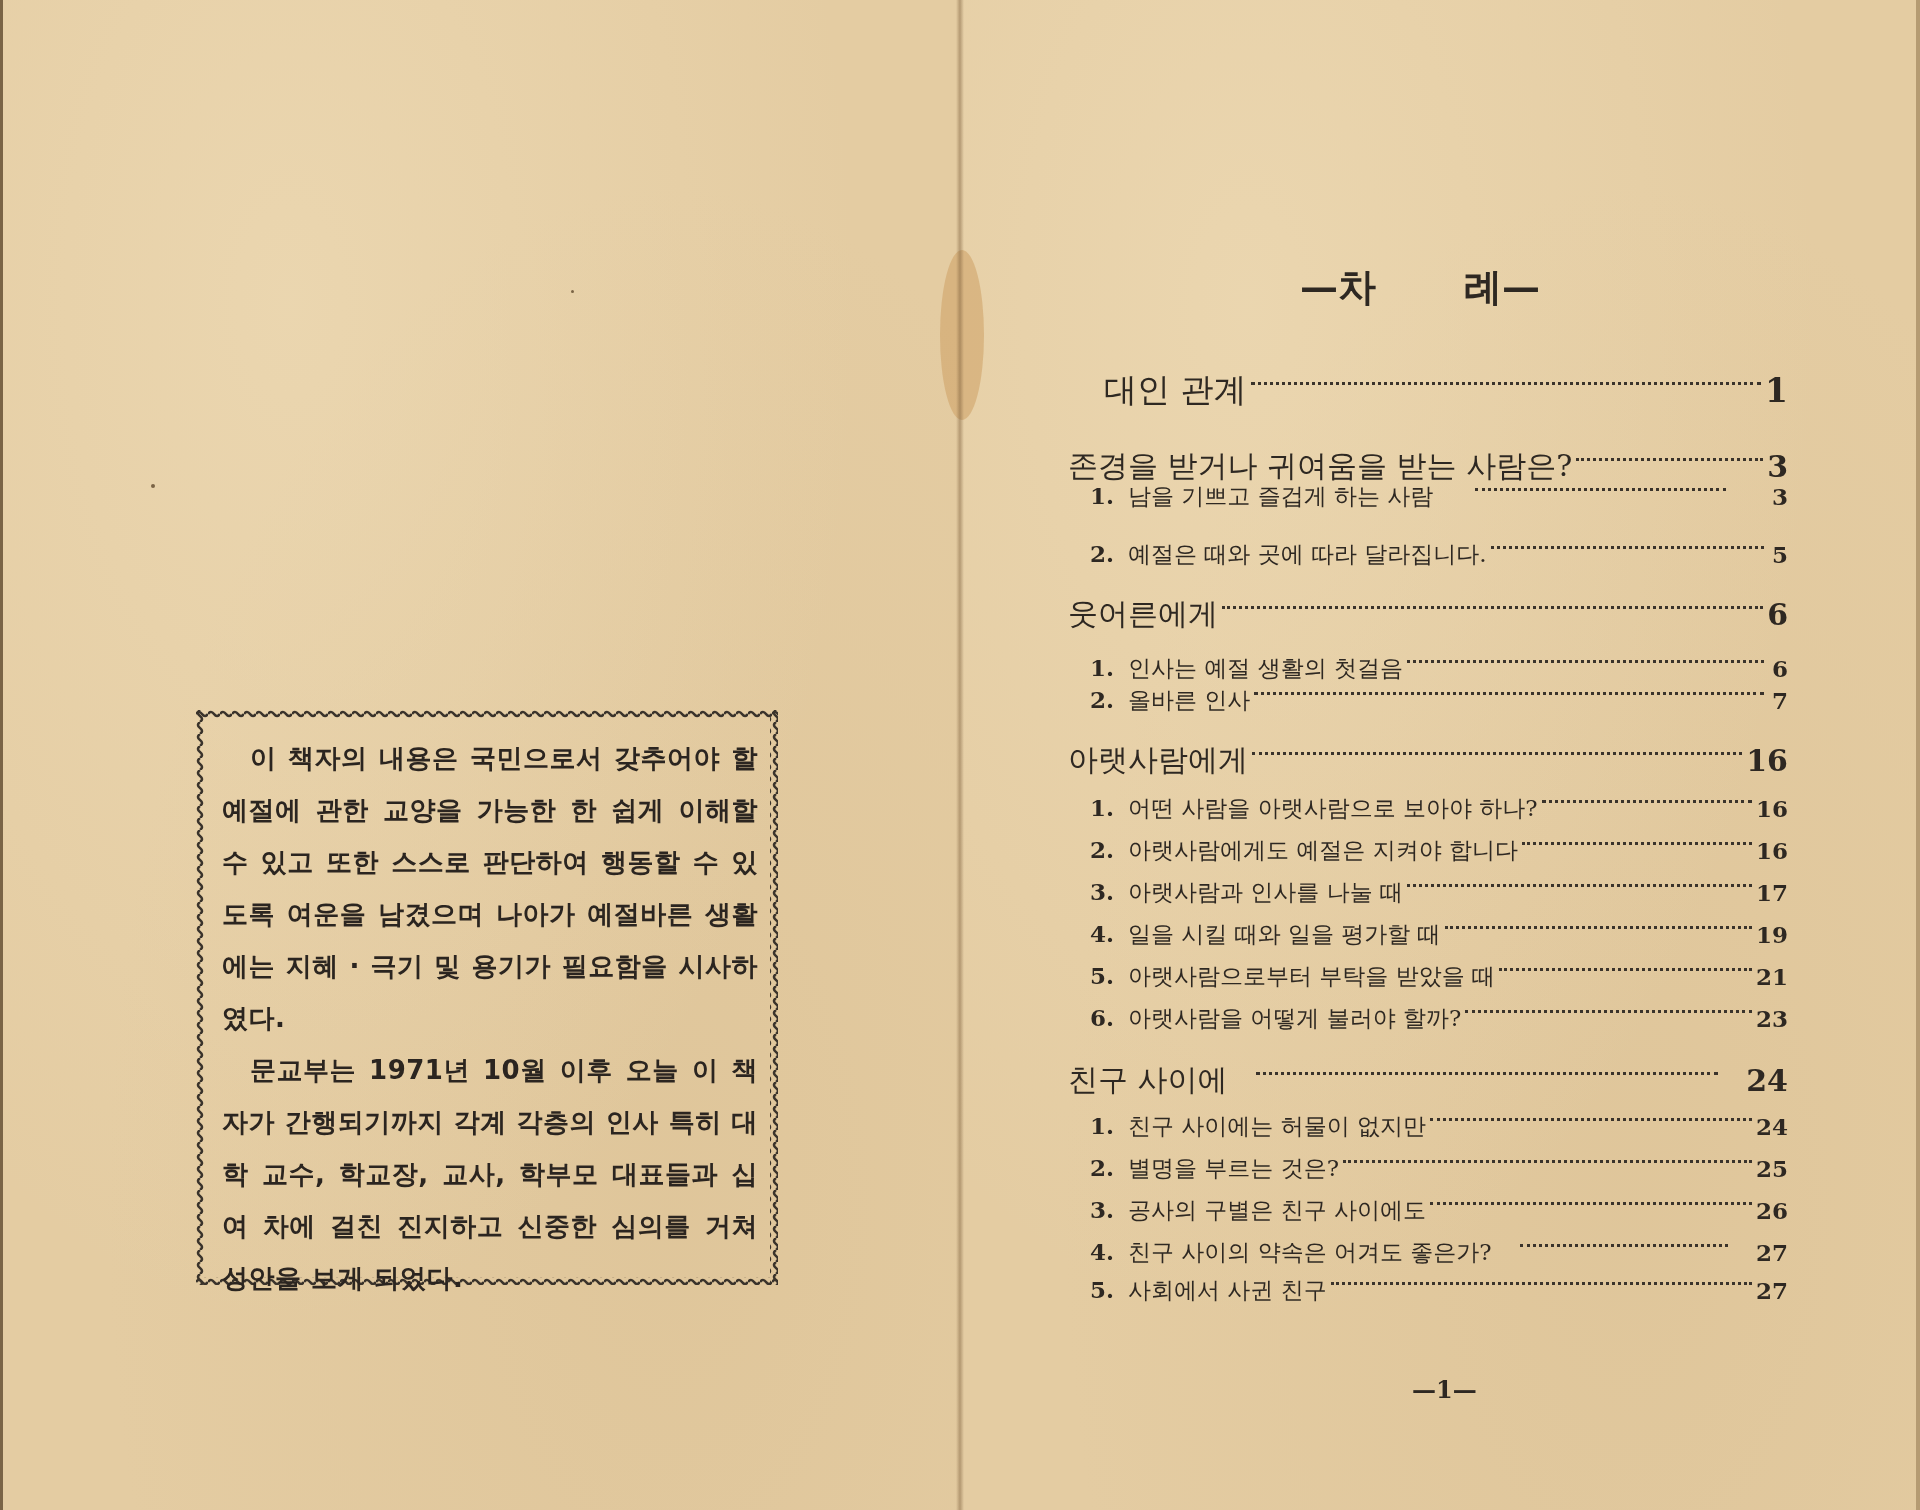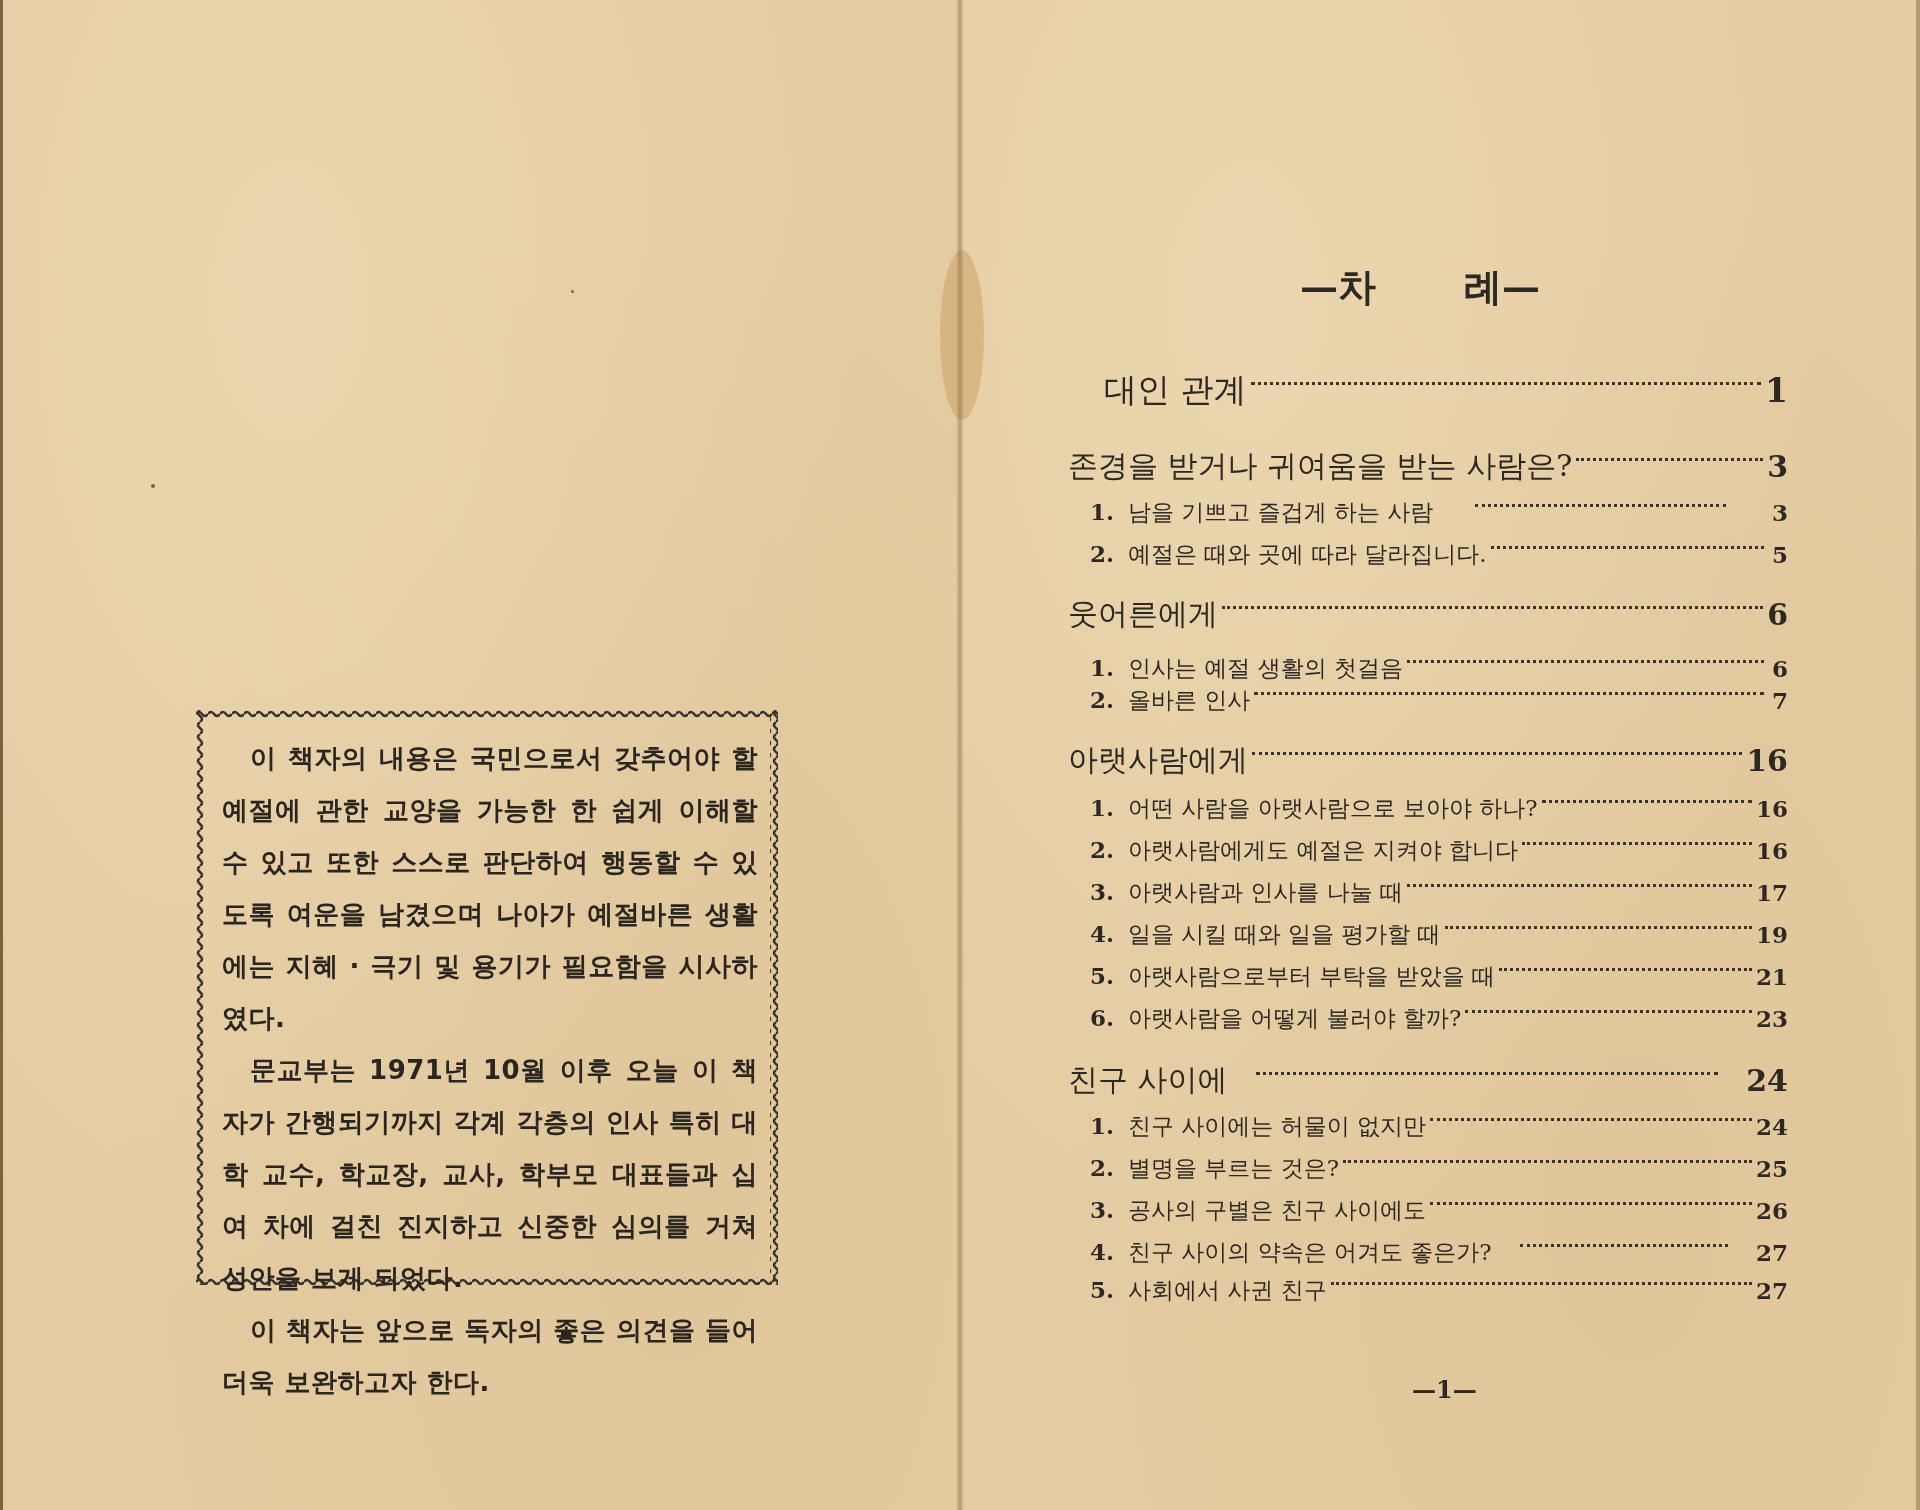--- a/index.html
+++ b/index.html
@@ -108,21 +108,20 @@
             <path d="M4 0 Q0 3 4 6 T4 12" fill="none" stroke="#3a332b" stroke-width="2.6"></path>
           </pattern>
         </defs>
         <rect x="0" y="0" width="582" height="8" fill="url(#waveH)"></rect>
         <rect x="0" y="567" width="582" height="8" fill="url(#waveH)"></rect>
         <rect x="0" y="0" width="8" height="575" fill="url(#waveV)"></rect>
         <rect x="574" y="0" width="8" height="575" fill="url(#waveV)"></rect>
       </svg>
       <p>이 책자의 내용은 국민으로서 갖추어야 할 예절에 관한 교양을 가능한 한 쉽게 이해할 수 있고 또한 스스로 판단하여 행동할 수 있도록 여운을 남겼으며 나아가 예절바른 생활에는 지혜 · 극기 및 용기가 필요함을 시사하였다.</p>
       <p>문교부는 1971년 10월 이후 오늘 이 책자가 간행되기까지 각계 각층의 인사 특히 대학 교수, 학교장, 교사, 학부모 대표들과 십여 차에 걸친 진지하고 신중한 심의를 거쳐 성안을 보게 되었다.</p>
-      <p>이 책자는 앞으로 독자의 좋은 의견을 들어 더욱 보완하고자 한다.</p>
     </div>
   </div>
 
   <div class="page page-right"></div>
 
   <div class="stain"></div>
   <div class="spine"></div>
   <div class="right-edge"></div>
 
   <div class="toc-title">
@@ -134,21 +133,21 @@
       <div class="toc-row lvl0 first" style="position: absolute; top: 0px; left: 0px; right: 0px;">
         <span class="label"><span>대인 관계</span></span>
         <span class="leader"></span>
         <span class="pg">1</span>
       </div>
       <div class="toc-row lvl0" style="position: absolute; top: 76px; left: 0px; right: 0px;">
         <span class="label"><span>존경을 받거나 귀여움을 받는 사람은?</span></span>
         <span class="leader"></span>
         <span class="pg">3</span>
       </div>
-      <div class="toc-row lvl1" style="position: absolute; top: 124px; left: 0px; right: 0px; gap: 38px;">
+      <div class="toc-row lvl1" style="position: absolute; top: 108px; left: 0px; right: 0px; gap: 38px;">
         <span class="label"><span class="num">1.</span><span>남을 기쁘고 즐겁게 하는 사람</span></span>
         <span class="leader"></span>
         <span class="pg">3</span>
       </div>
       <div class="toc-row lvl1" style="position: absolute; top: 166px; left: 0px; right: 0px;">
         <span class="label"><span class="num">2.</span><span>예절은 때와 곳에 따라 달라집니다.</span></span>
         <span class="leader"></span>
         <span class="pg">5</span>
       </div>
       <div class="toc-row lvl0" style="position: absolute; top: 224px; left: 0px; right: 0px;">

